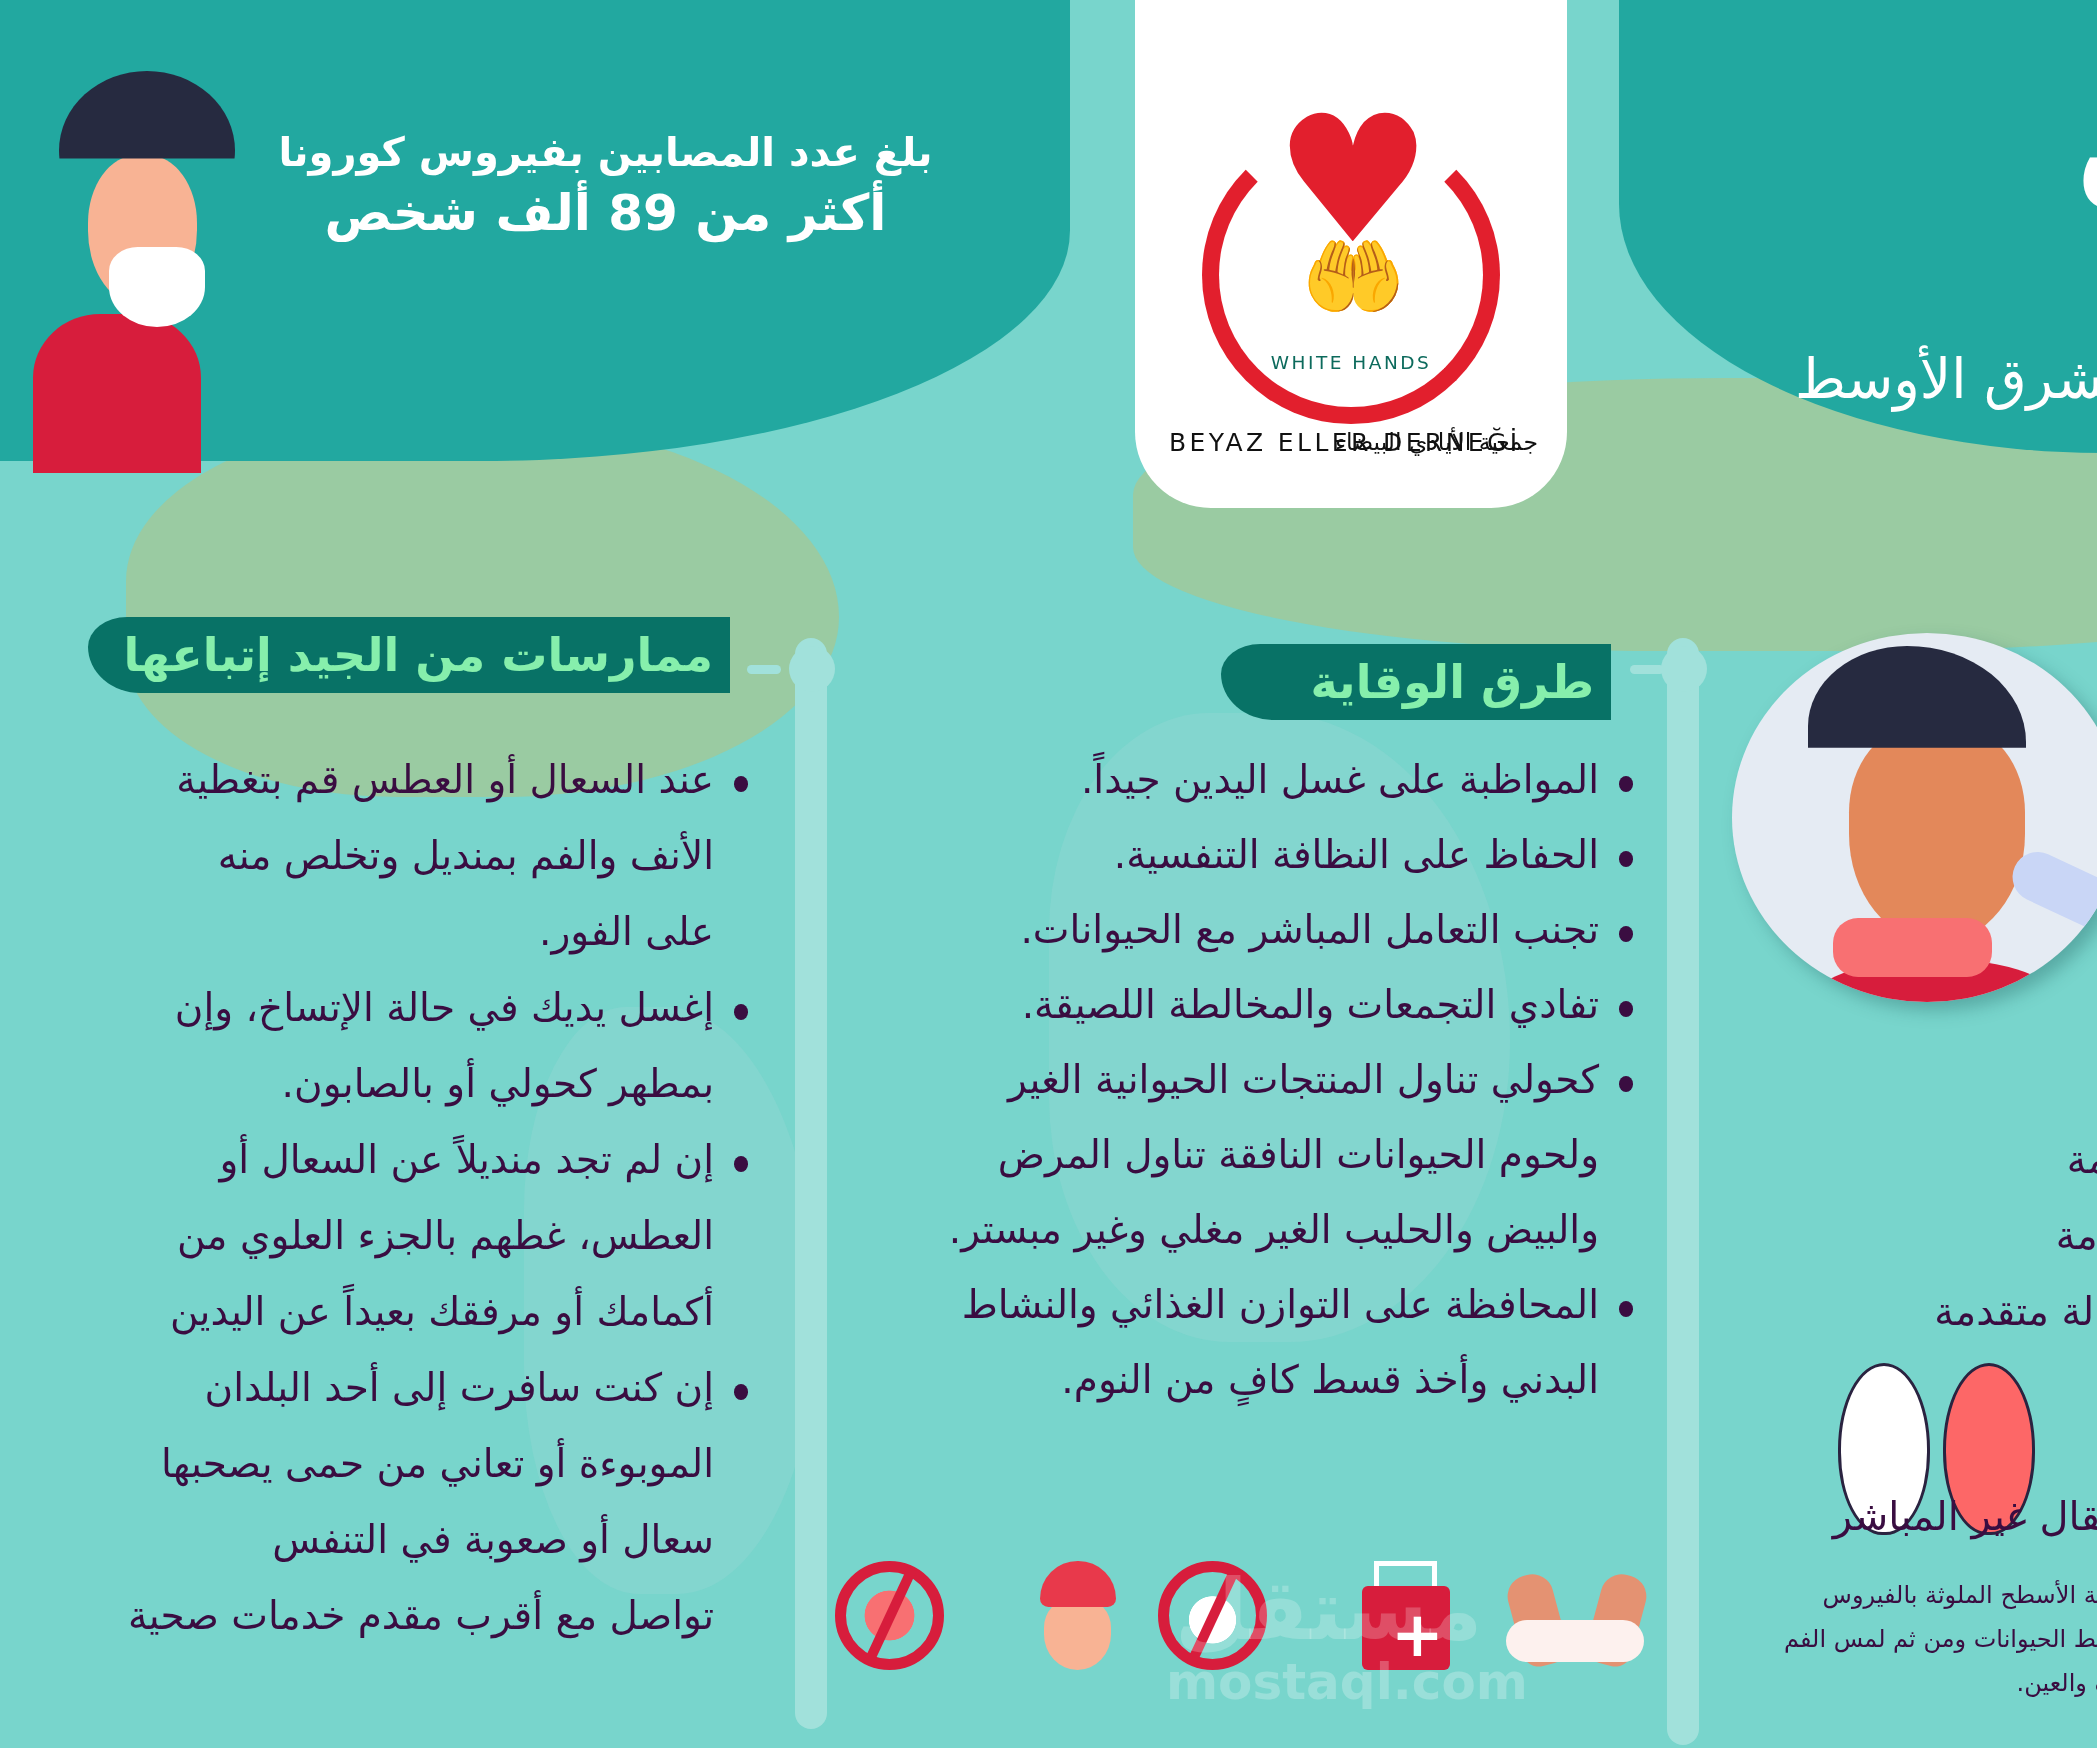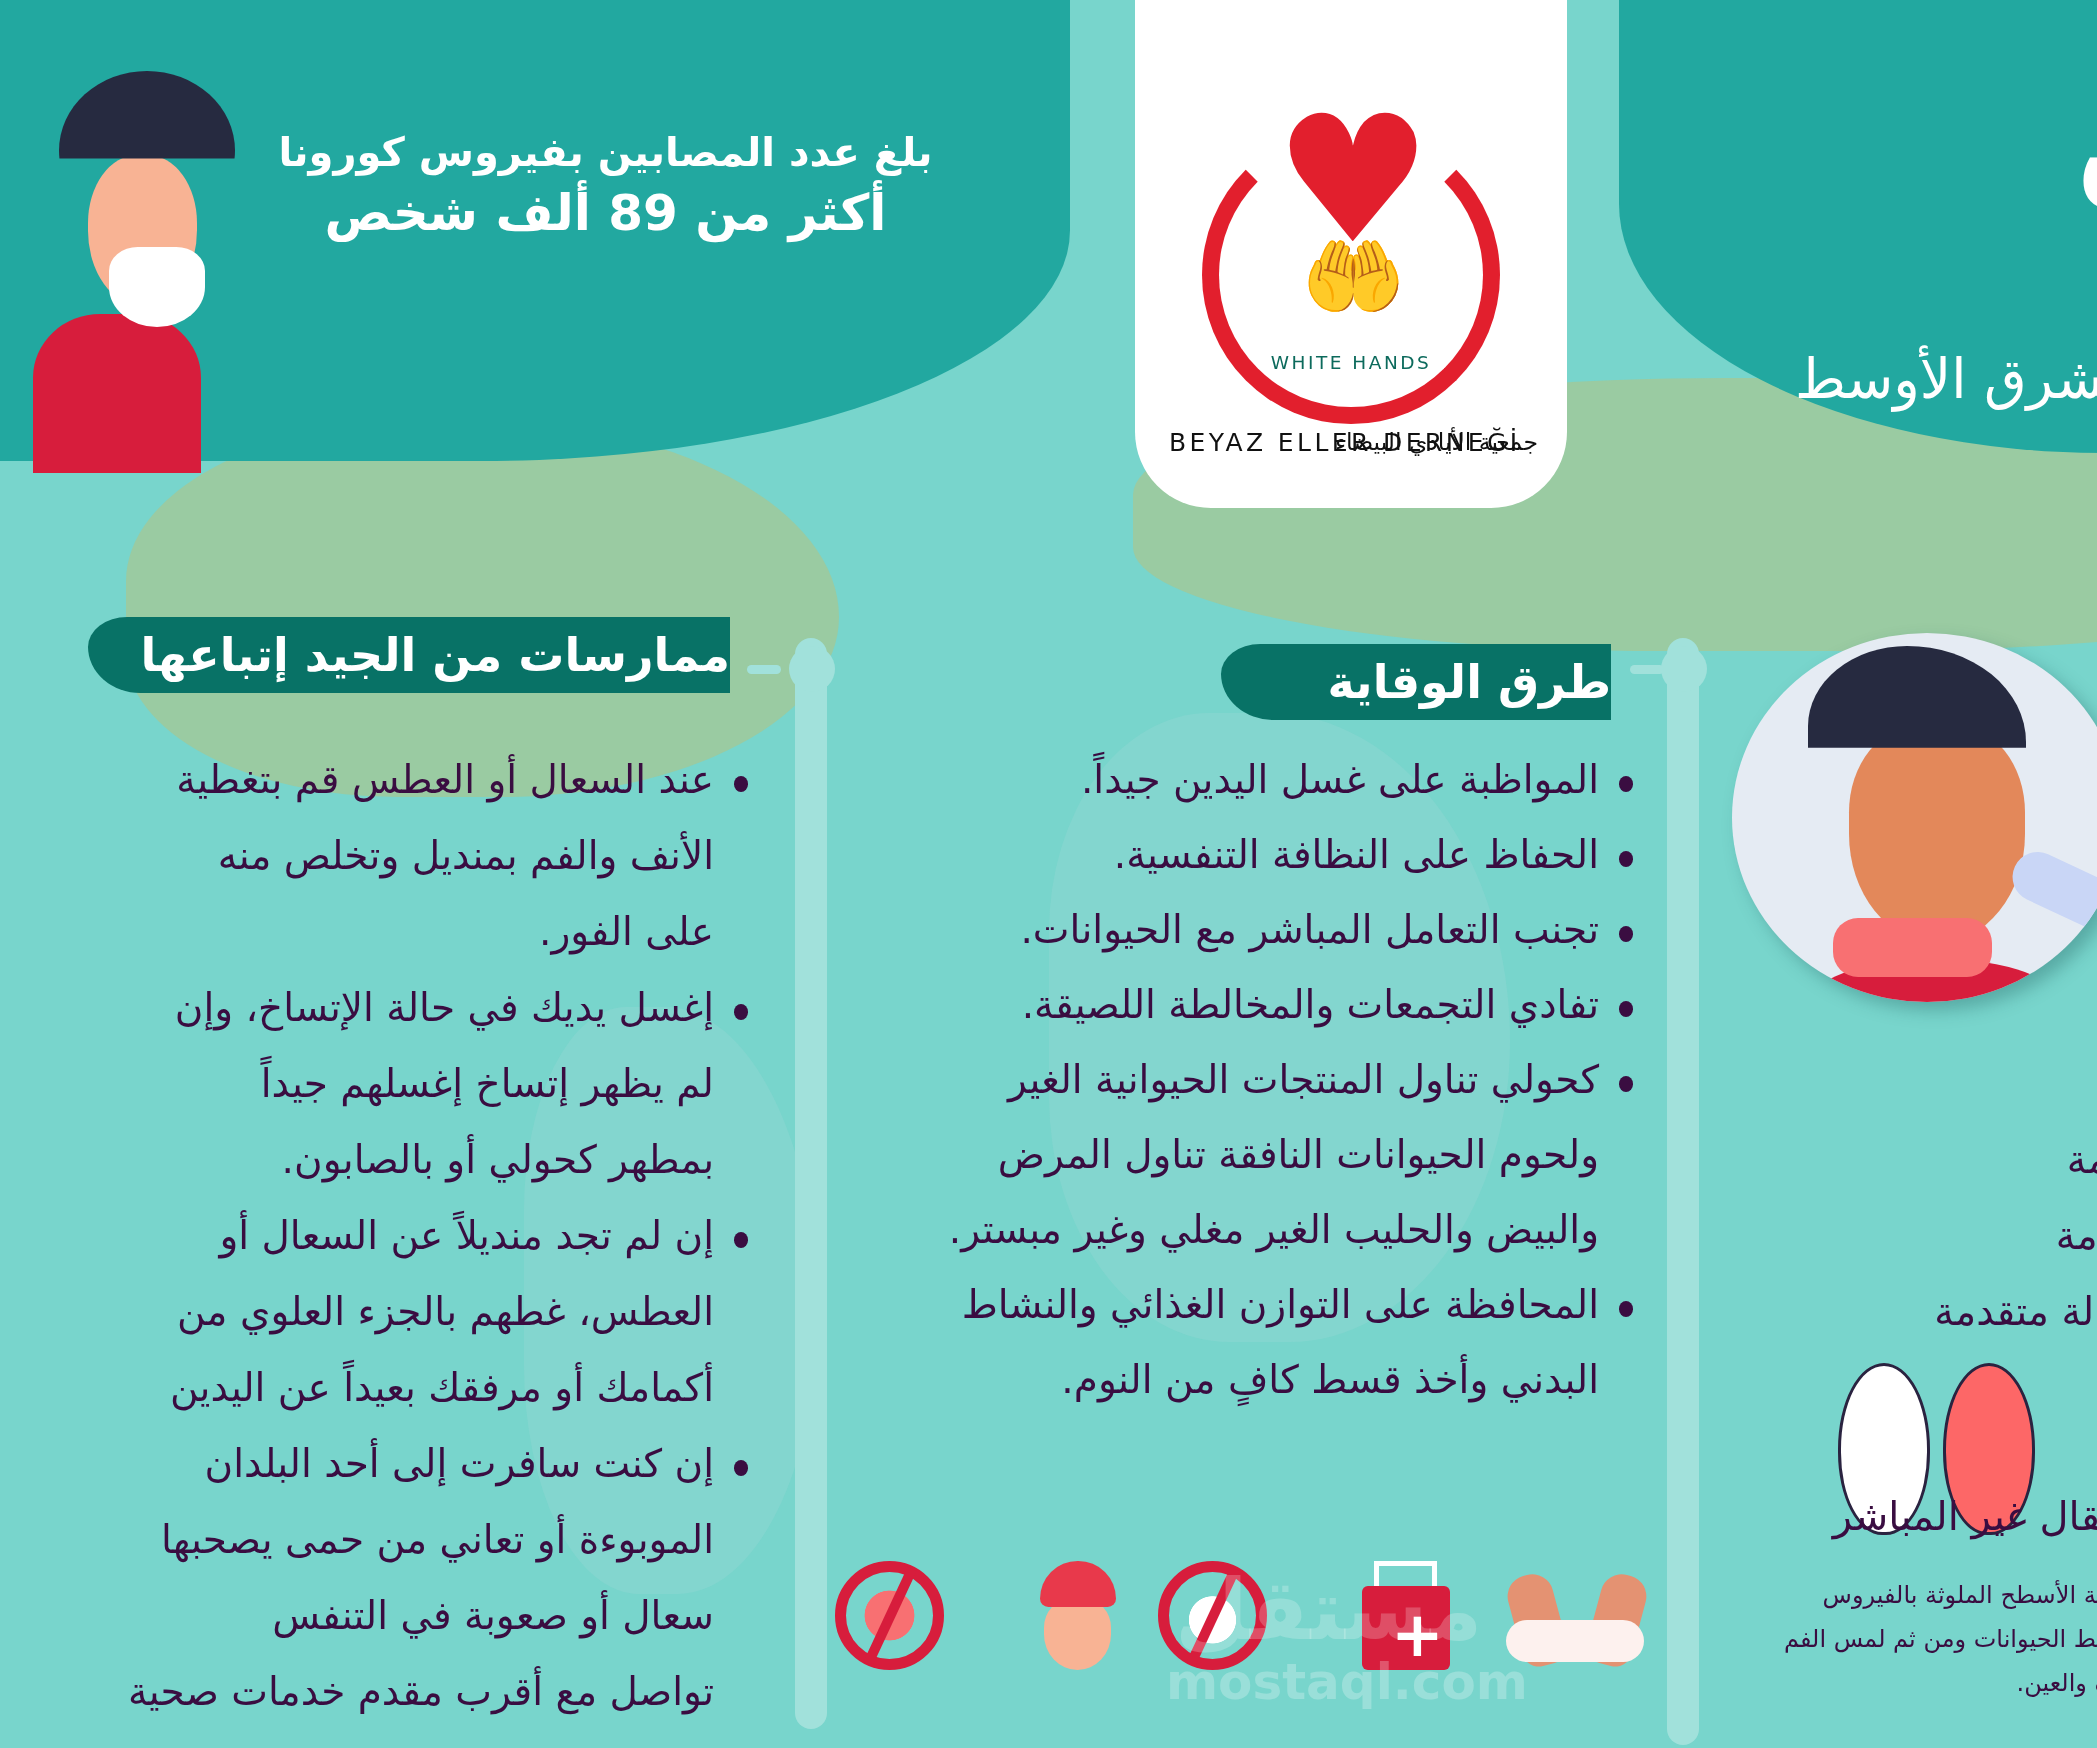--- a/index.html
+++ b/index.html
@@ -65,23 +65,23 @@
     position: absolute; right: 29px; top: 428px; font-size: 23.5px; color: #111; direction: rtl;
   }
 
   
   .title-wrap { position: absolute; right: 159px; top: 71px; width: 839px; text-align: right; direction: rtl; color: #fff; }
   .title-main { font-size: 126px; font-weight: bold; line-height: 1.05; }
   .title-sub { font-size: 55px; line-height: 1.3; margin-top: 8.4px; font-weight: normal; }
 
   
   .sec-header {
-    position: absolute; height: 76px; background: #087266; color: #ffffff;
+    position: absolute; height: 76px; background: #087266; color: #86efac;
     font-weight: bold; font-size: 46px; line-height: 76px; text-align: right;
-    direction: rtl;
+    padding-right: 17px; direction: rtl;
     border-radius: 50px 0 0 67px / 38px 0 0 59px;
   }
 
   .timeline { position: absolute; width: 32px; background: #a1e1db; border-radius: 17px; }
   .timeline-knob { position: absolute; width: 46px; height: 46px; border-radius: 50%; background: #a1e1db; }
   .timeline-tick { position: absolute; width: 34px; height: 9.2px; border-radius: 4.6px; background: #a1e1db; }
 
   .bullet-list { position: absolute; direction: rtl; text-align: right; list-style: none; }
   .bullet-list li { position: relative; padding-right: 34px; font-size: 39px; line-height: 76px; color: #3a0d41; }
   .bullet-list li::before {
@@ -248,21 +248,20 @@
 </div>
 
 <div class="sec-header" style="left:88px;top:617px;width:642px;">
   <span>ممارسات من الجيد إتباعها</span>
 </div>
 <ul class="bullet-list" style="right:1951px;top:742px;width:671px;">
   <li>عند السعال أو العطس قم بتغطية</li>
   <li class="cont">الأنف والفم بمنديل وتخلص منه</li>
   <li class="cont">على الفور.</li>
   <li>إغسل يديك في حالة الإتساخ، وإن</li>
-  <li class="cont">لم يظهر إتساخ إغسلهم جيداً</li>
   <li class="cont">بمطهر كحولي أو بالصابون.</li>
   <li>إن لم تجد منديلاً عن السعال أو</li>
   <li class="cont">العطس، غطهم بالجزء العلوي من</li>
   <li class="cont">أكمامك أو مرفقك بعيداً عن اليدين</li>
   <li>إن كنت سافرت إلى أحد البلدان</li>
   <li class="cont">الموبوءة أو تعاني من حمى يصحبها</li>
   <li class="cont">سعال أو صعوبة في التنفس</li>
   <li class="cont">تواصل مع أقرب مقدم خدمات صحية</li>
 </ul>
 

